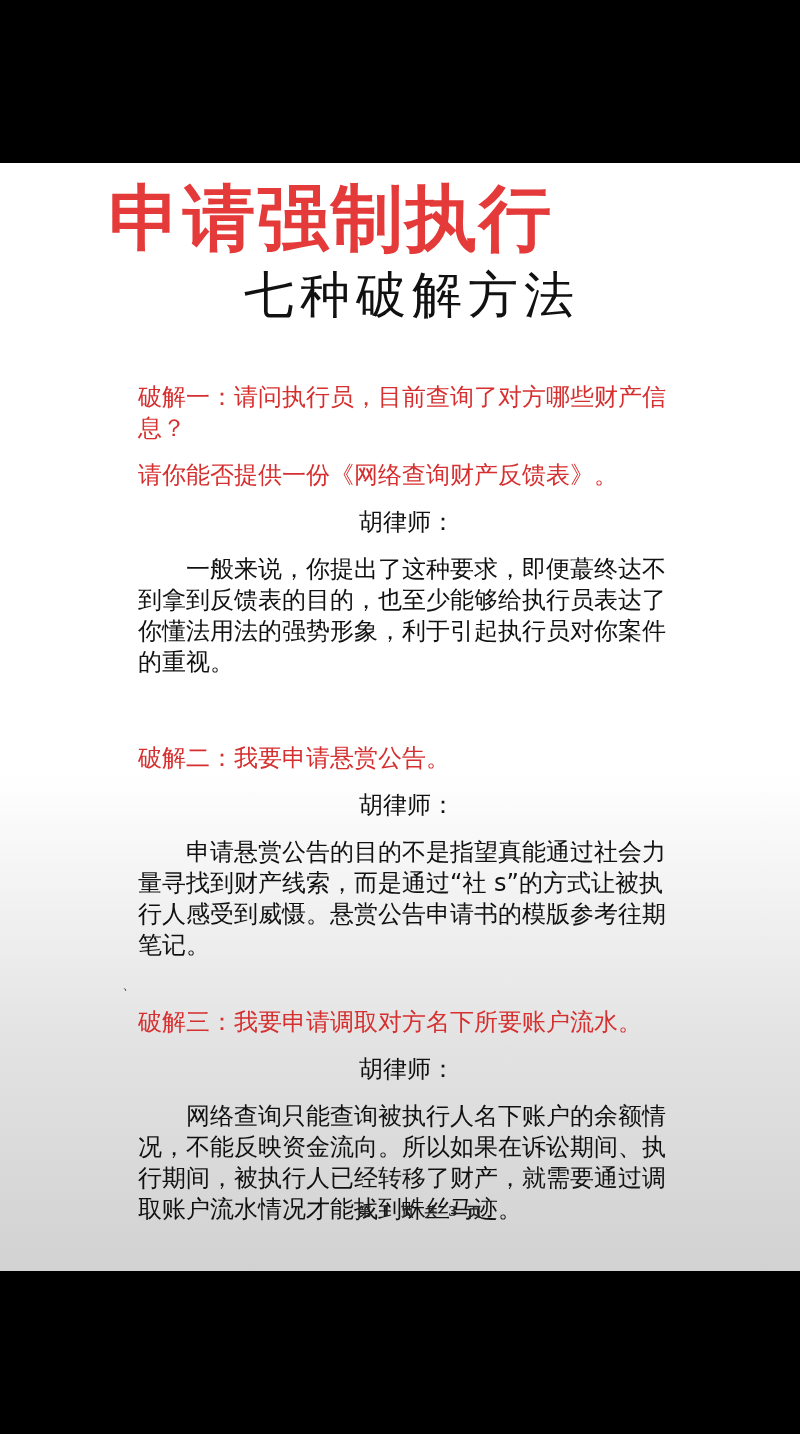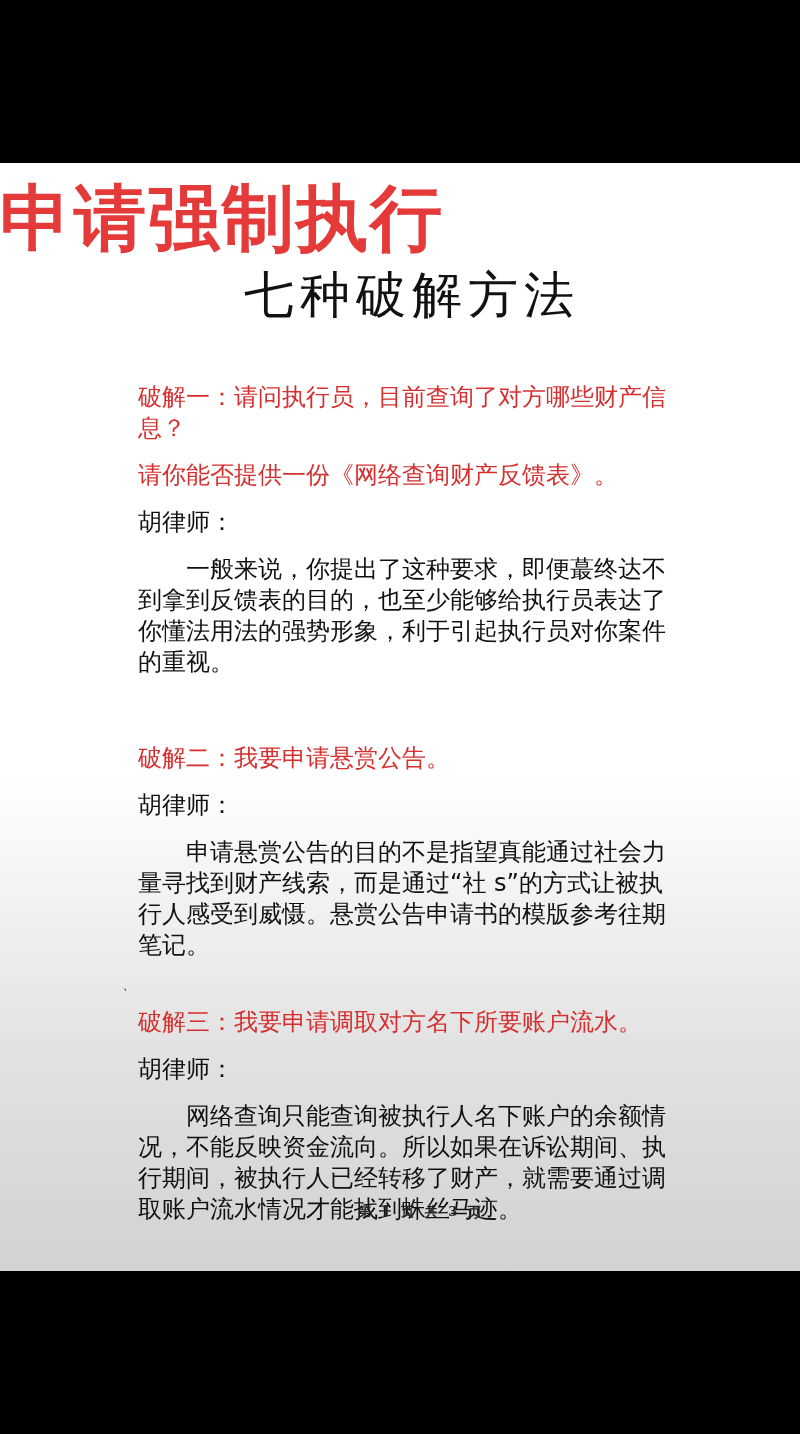--- a/index.html
+++ b/index.html
@@ -1,23 +1,23 @@
 <!DOCTYPE html>
 <html><head>
 <meta charset="utf-8">
 <style>
   html, body { margin:0; padding:0; }
   body { width:800px; height:1434px; background:#000; position:relative; overflow:hidden; font-family:"DejaVu Sans", sans-serif; }
   .page { position:absolute; left:0; top:163px; width:800px; height:1108px;
     background:linear-gradient(to bottom,#ffffff 0%,#ffffff 55%,#f0f0f0 68%,#e2e2e2 80%,#d8d8d8 92%,#d2d2d2 100%); }
-  .title { position:absolute; left:0; width:662px; top:10px; text-align:left; color:#e53a3a; font-size:72px; font-weight:bold; letter-spacing:2px; line-height:90px; }
+  .title { position:absolute; left:0; width:662px; top:10px; text-align:center; color:#e53a3a; font-size:72px; font-weight:bold; letter-spacing:2px; line-height:90px; }
   .subtitle { position:absolute; left:0; width:800px; top:100px; text-align:center; color:#111; font-size:50px; letter-spacing:6px; line-height:64px;padding-left:12px; }
   .content { position:absolute; left:122px; top:203px; width:570px; font-size:24px; line-height:31px; color:#111; }
   .q { color:#d62f2f; }
-  .lawyer { color:#111; }
+  .lawyer { color:#111;text-align:center; }
   p { margin:16px; }
   .para { text-indent:2em; }
   .gap { height:33px; }
   .mark { height:14px; font-size:14px; line-height:14px; color:#333; }
   .footer { position:absolute; left:0; width:800px; top:1040px; text-align:center; font-family:"DejaVu Serif", serif; font-size:13px; font-weight:bold; color:#222; letter-spacing:3px;margin-left:21px; }
 </style>
 </head>
 <body>
 
 <div class="page">

